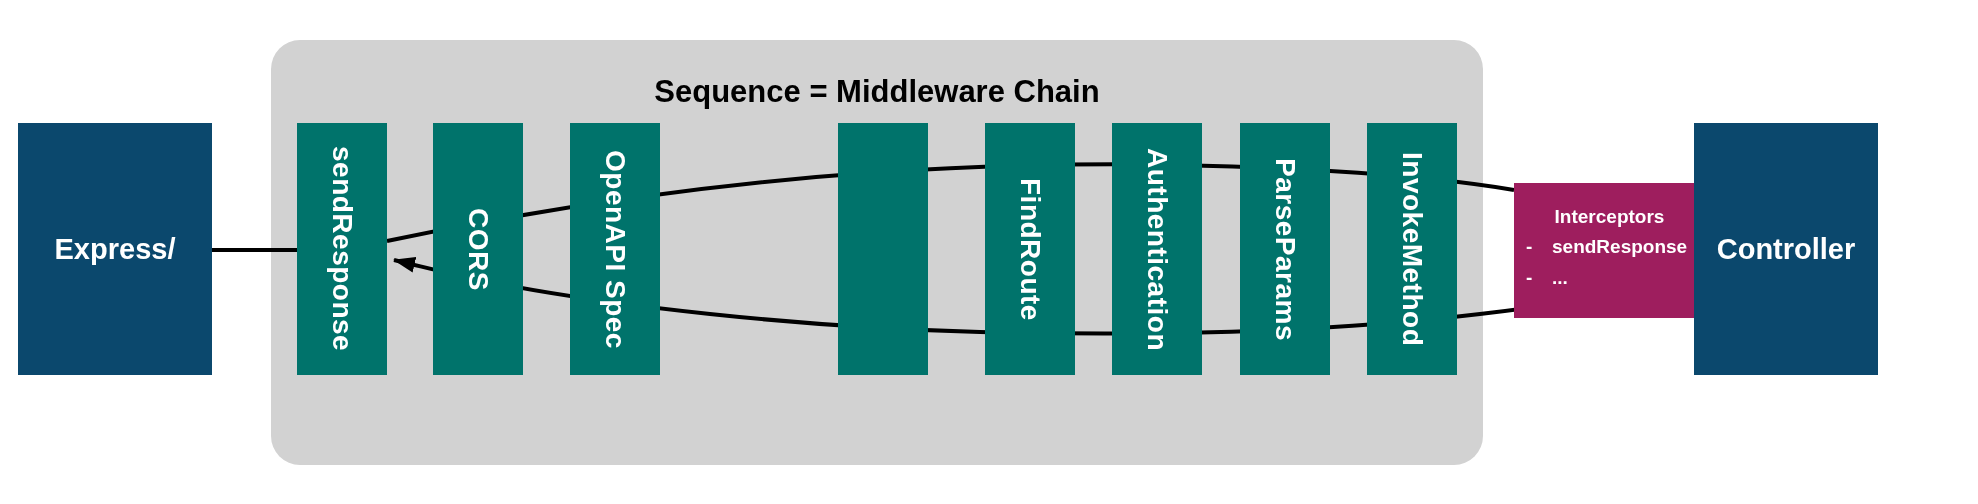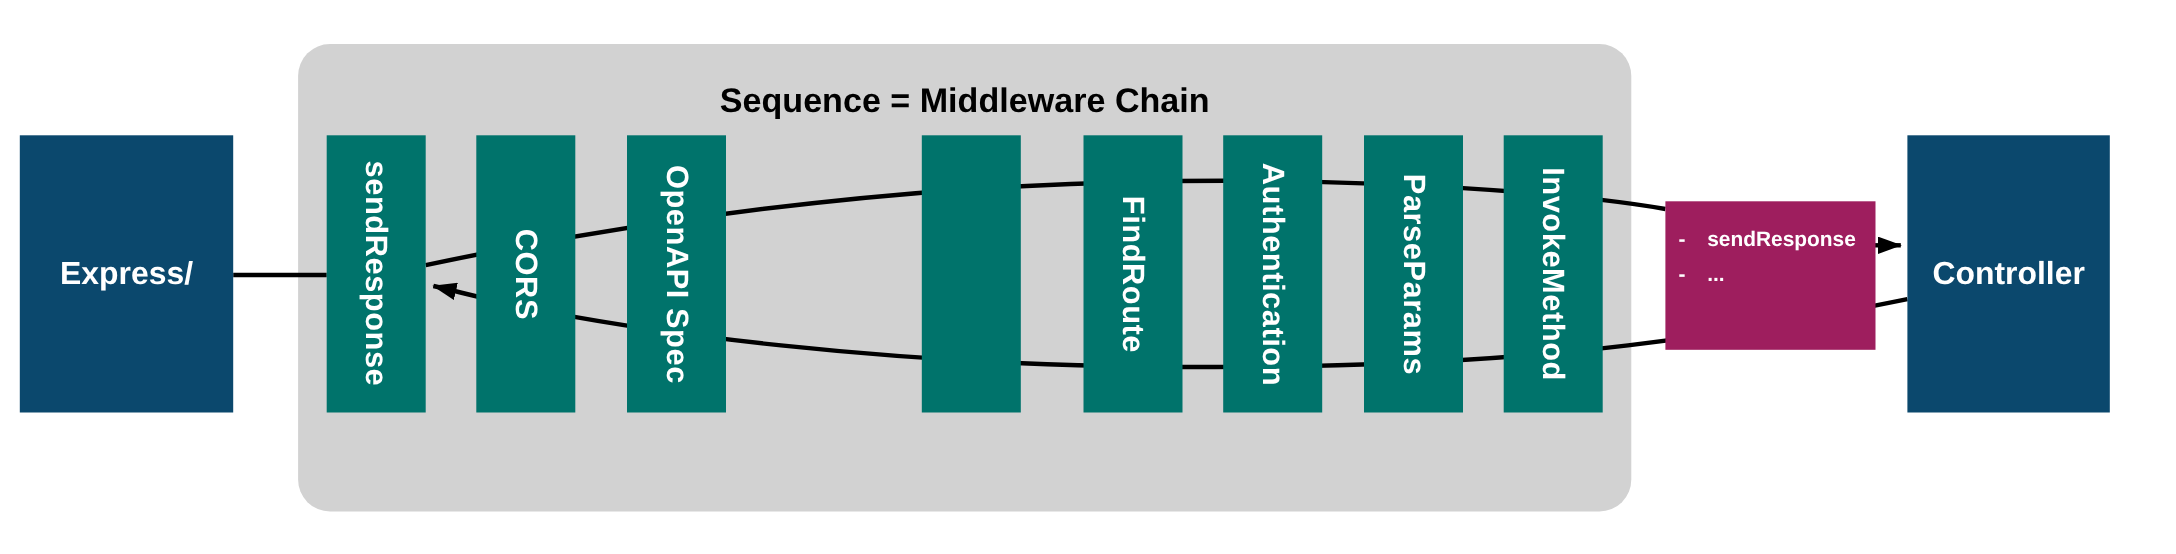--- a/index.html
+++ b/index.html
@@ -21,21 +21,21 @@
   .flow-svg{position:absolute; left:0; top:0; width:1978px; height:504px;}
   .box{
     position:absolute; display:flex; align-items:center; justify-content:center;
     color:#ffffff; font-weight:bold; text-align:center;
   }
   .endpoint{
     background:var(--blue); top:123px; height:252px;
     font-size:29px; line-height:37px;
   }
   .endpoint.server{left:18px; width:194px;}
-  .endpoint.controller{left:1734px; width:184px;}
+  .endpoint.controller{left:1694px; width:184px;}
   .mw{
     background:var(--teal); top:123px; width:90px; height:252px;
     writing-mode:vertical-rl; font-size:28px; letter-spacing:.5px; white-space:nowrap;
   }
   .mw.m0{left:297px;} .mw.m1{left:433px;} .mw.m2{left:570px;} .mw.m3{left:838px;}
   .mw.m4{left:985px;} .mw.m5{left:1112px;} .mw.m6{left:1240px;} .mw.m7{left:1367px;}
   .interceptors{
     position:absolute; left:1514px; top:183px; width:191px; height:135px;
     background:var(--magenta); color:#fff; font-weight:bold; font-size:19px;
     box-sizing:border-box; padding:20px 10px 0 10px;
@@ -90,20 +90,21 @@
     <span>Authentication</span>
   </div>
   <div class="box mw m6">
     <span>ParseParams</span>
   </div>
   <div class="box mw m7">
     <span>InvokeMethod</span>
   </div>
 
   <div class="interceptors">
+    <div class="int-title">Interceptors</div>
     <div class="bullet-row">
       <span class="dash">-</span>
       <span>sendResponse</span>
     </div>
     <div class="bullet-row">
       <span class="dash">-</span>
       <span>...</span>
     </div>
   </div>
 

